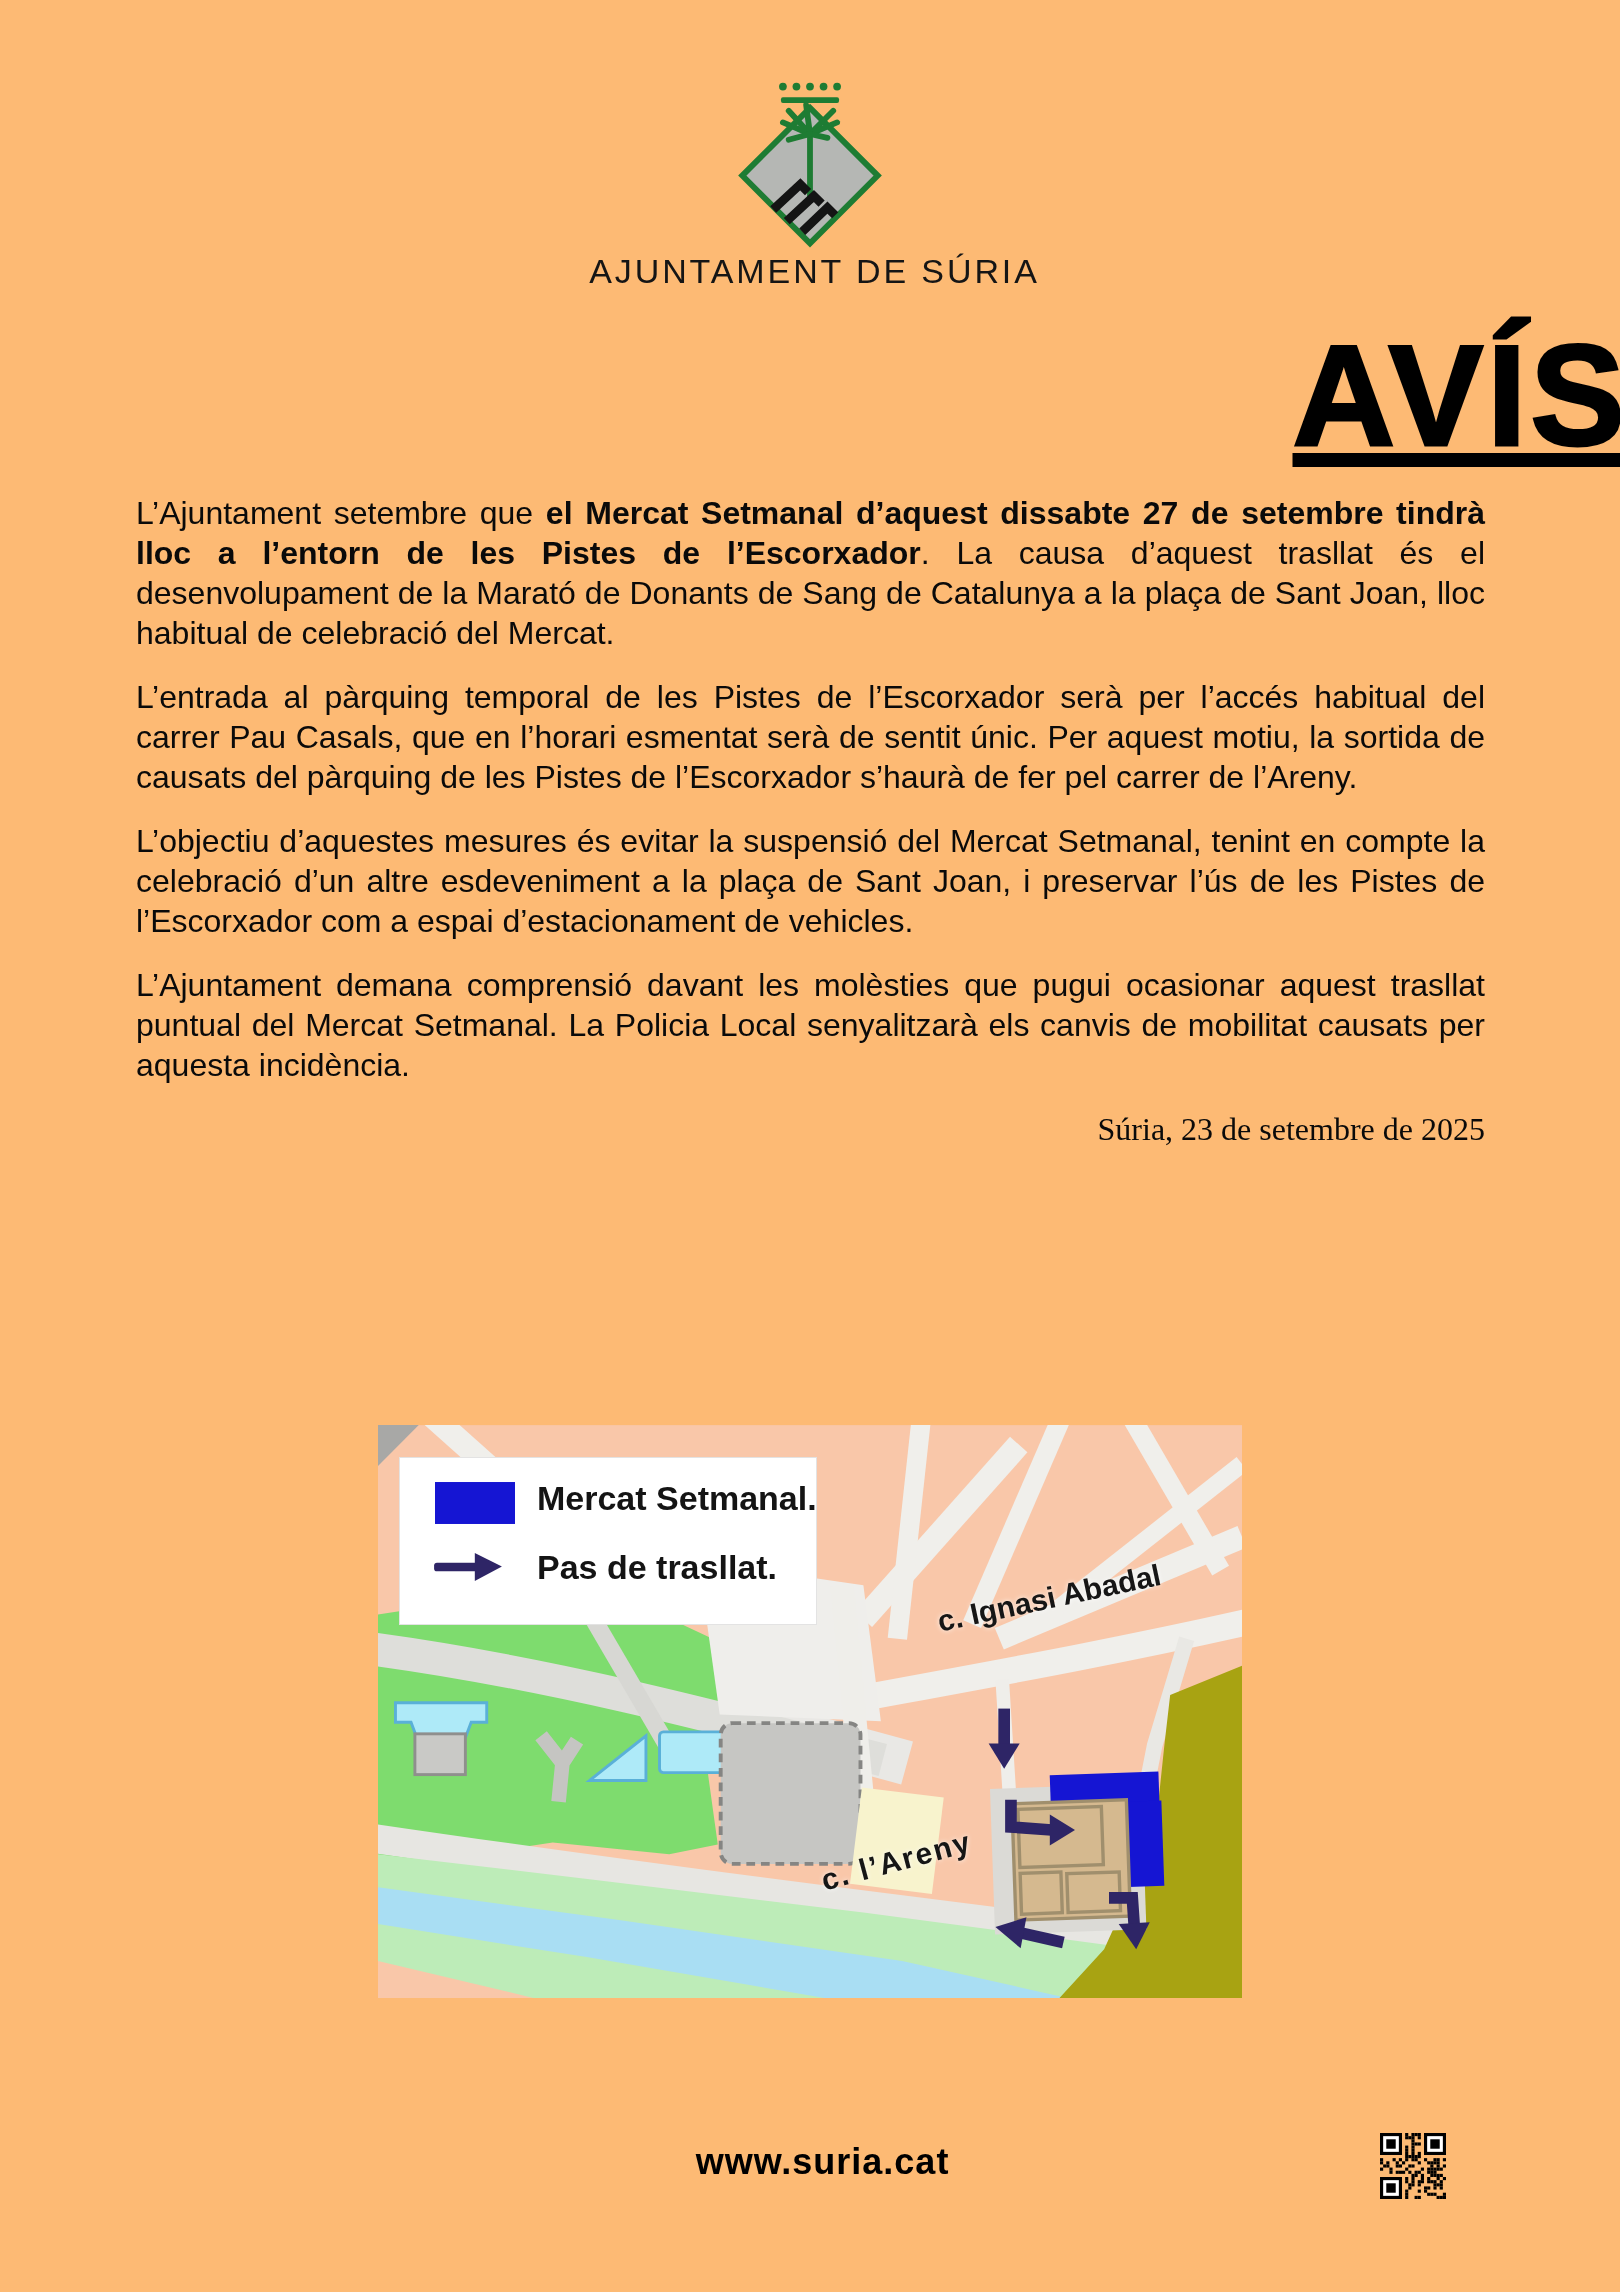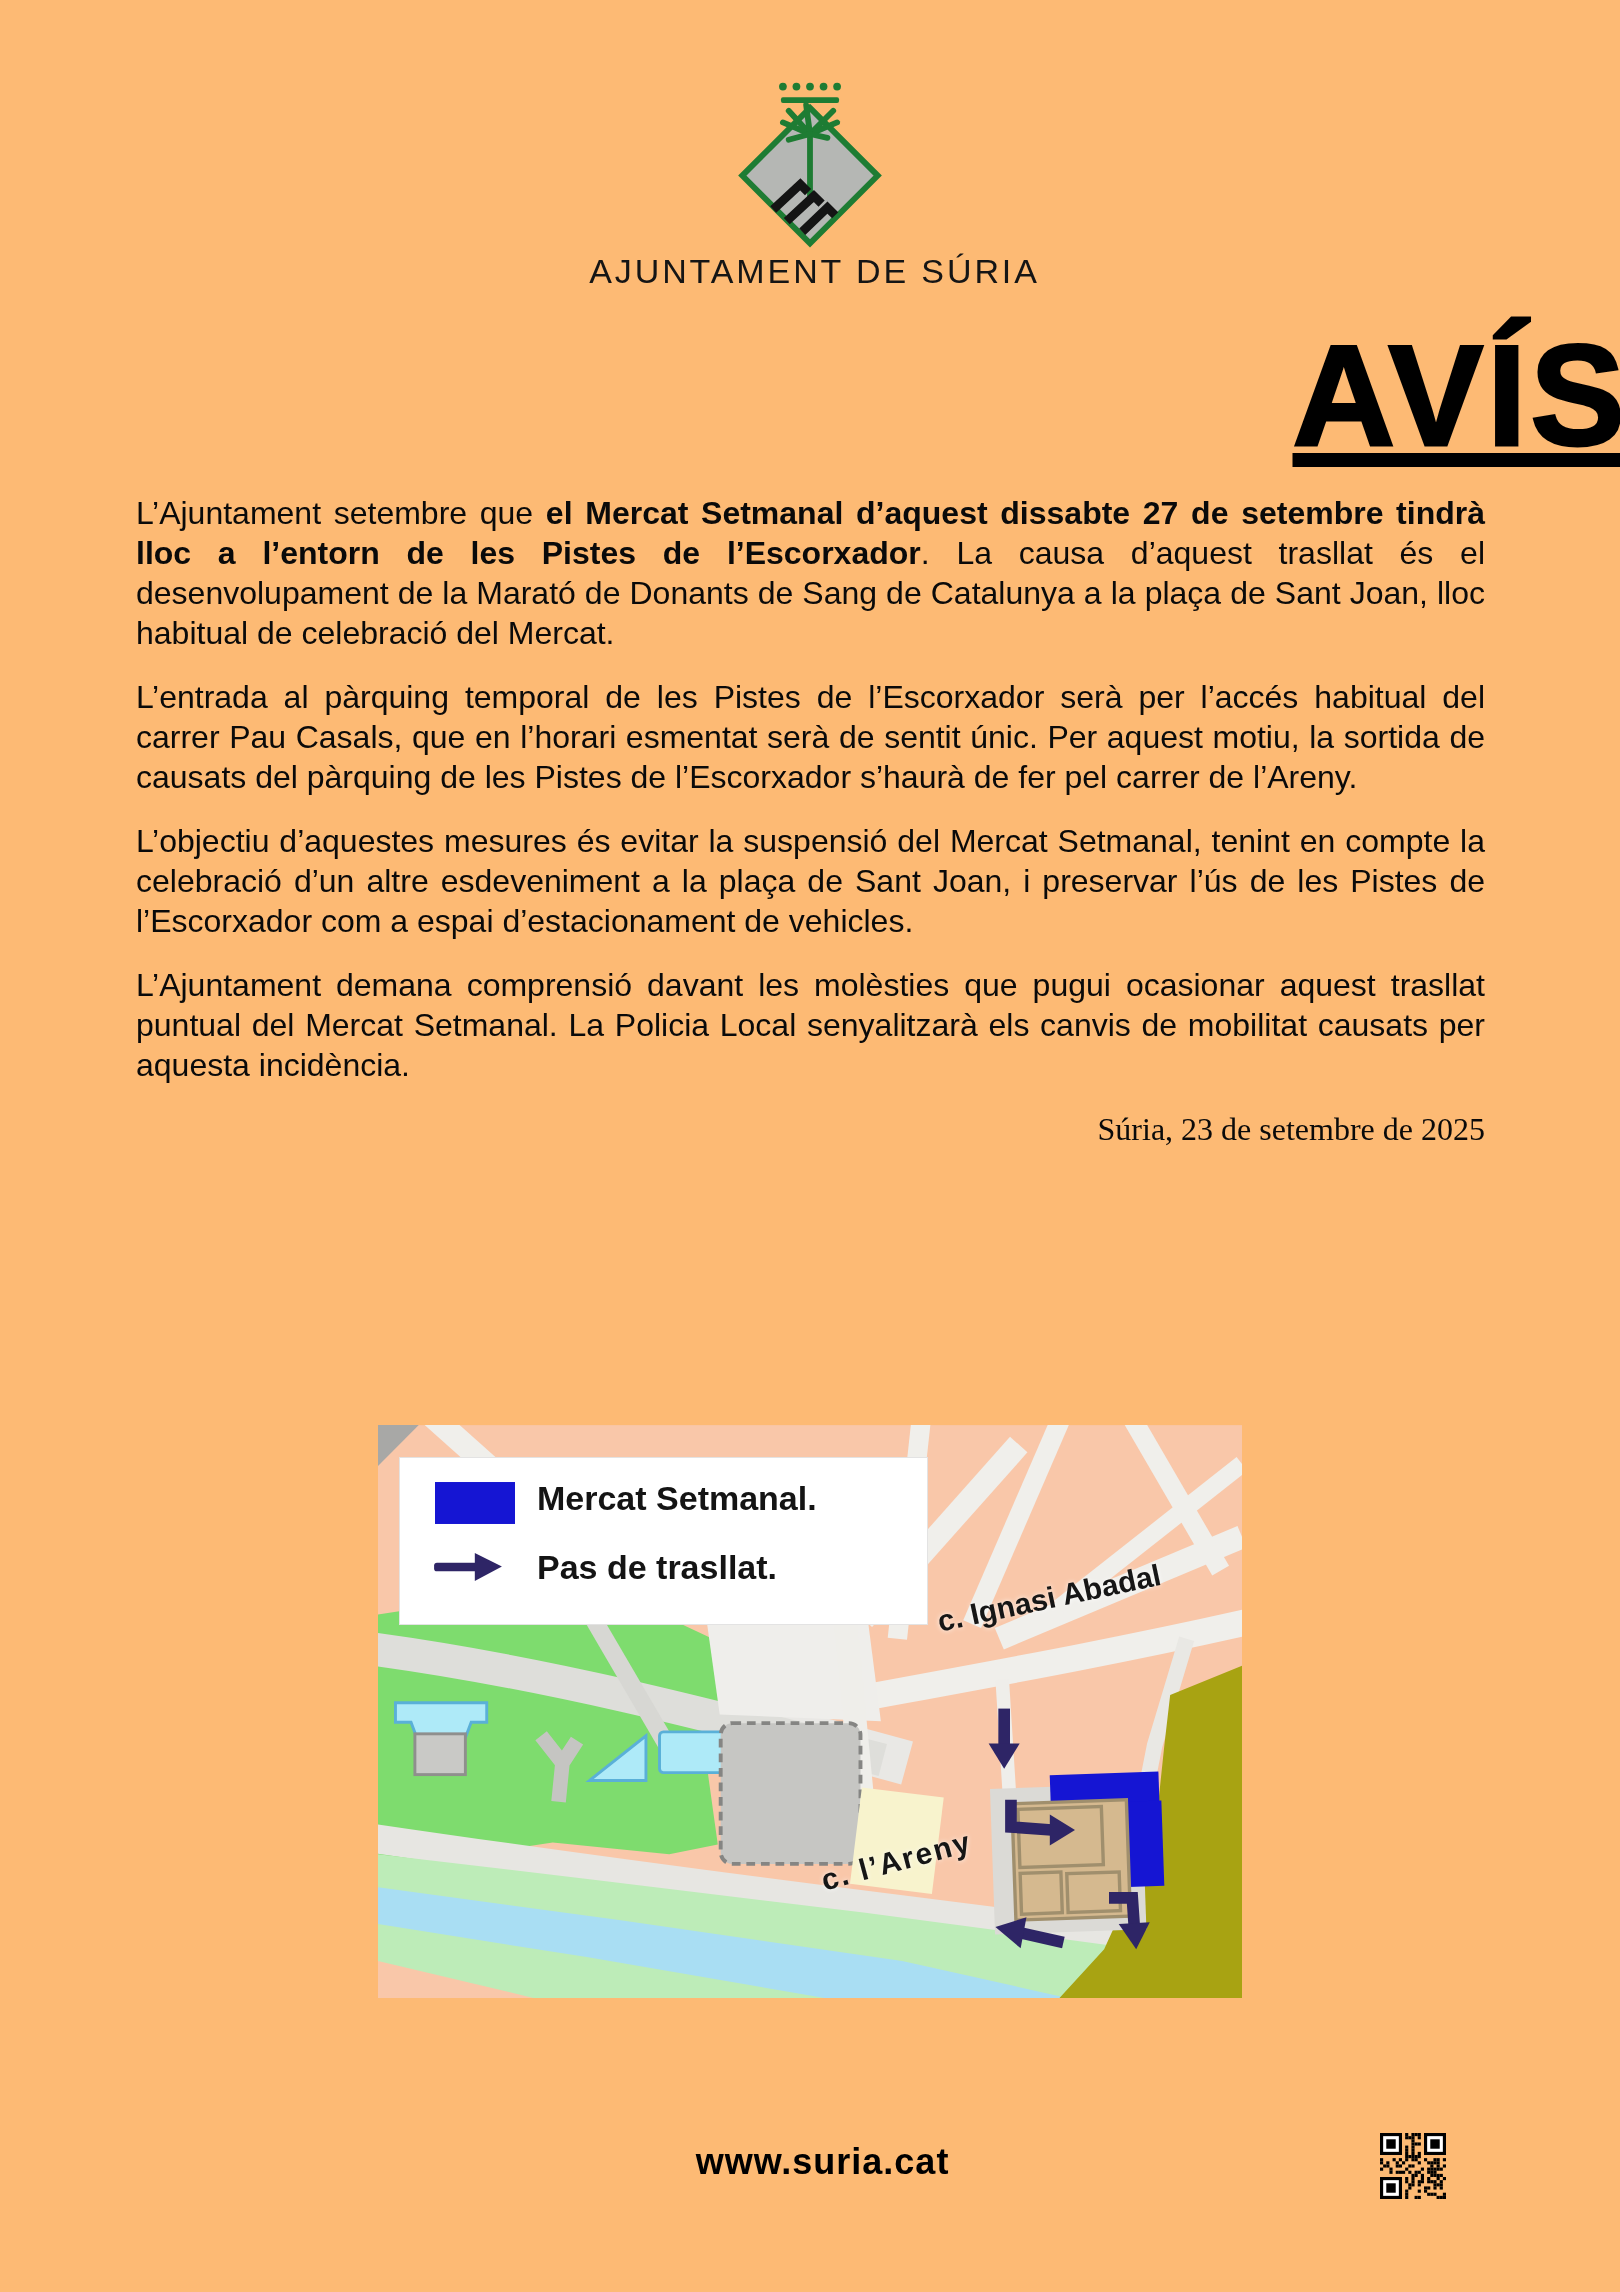--- a/index.html
+++ b/index.html
@@ -14,21 +14,21 @@
                 -webkit-text-stroke:2.9px #000;}
   
   .body-text{position:absolute;left:136px;top:493px;width:1349px;
              font-size:32px;line-height:40px;text-align:justify;color:#0a0a0a;}
   .body-text p{margin:0 0 24px 0;}
   .bold{font-weight:bold;}
   .dateline{text-align:right;font-family:Liberation Serif, serif;}
   
   .map{position:absolute;left:378px;top:1425px;width:864px;height:573px;overflow:hidden;}
   .map svg.map-art{position:absolute;left:0;top:0;}
-  .legend{position:absolute;left:22px;top:33px;width:527px;height:166px;background:#ffffff;
+  .legend{position:absolute;left:22px;top:33px;width:416px;height:166px;background:#ffffff;
           box-shadow:0 0 0 1px #e3e3e3;}
   .legend .swatch-svg{position:absolute;left:35px;top:24px;}
   .legend .arrow-svg{position:absolute;left:32px;top:93px;}
   .legend-label{position:absolute;left:137px;font-size:34px;font-weight:bold;color:#141414;white-space:nowrap;}
   .lg1{top:21.3px;}
   .lg2{top:90px;}
   .street-label{position:absolute;font-size:30px;font-weight:bold;color:#161616;white-space:nowrap;
                 transform-origin:left center;text-shadow:0 0 4.9px rgba(255,255,255,.85);}
   .lbl-ignasi{left:560px;top:180px;transform:rotate(-12deg);}
   .lbl-areny{left:444px;top:439px;transform:rotate(-15deg);letter-spacing:1.9px;}

